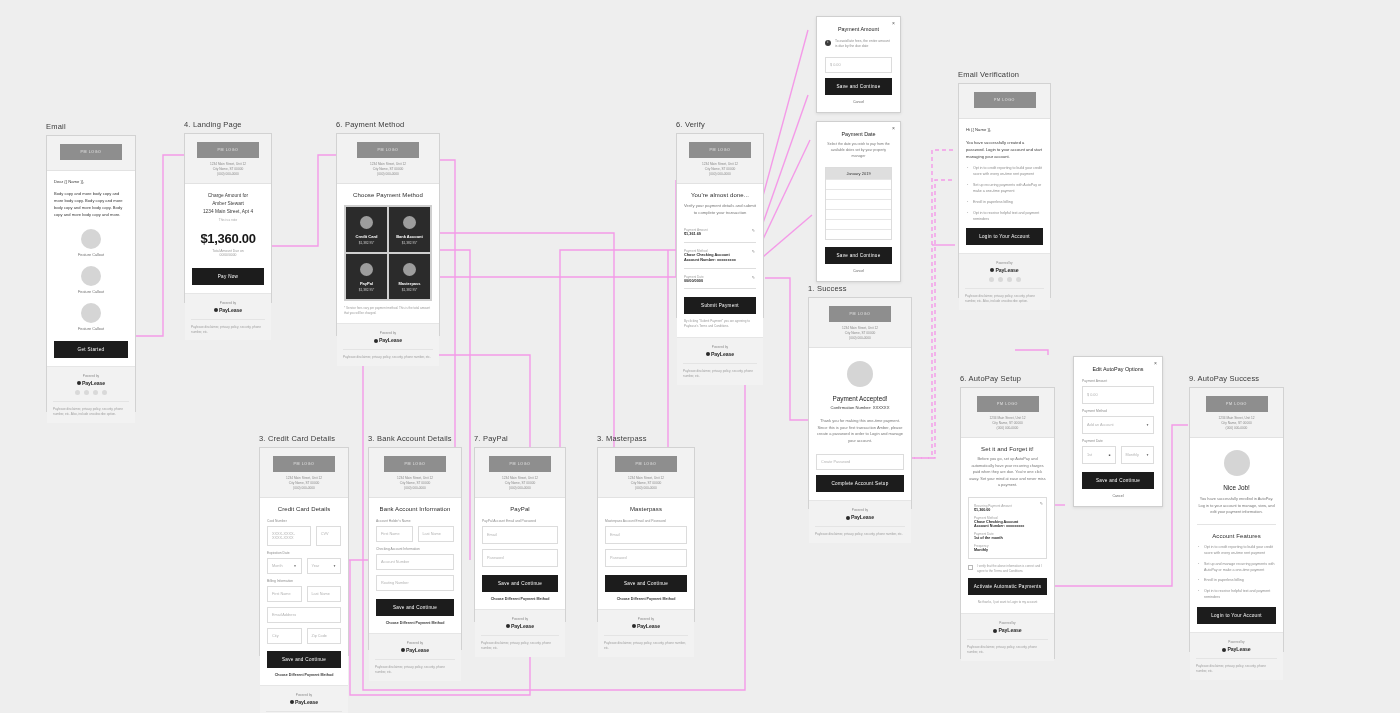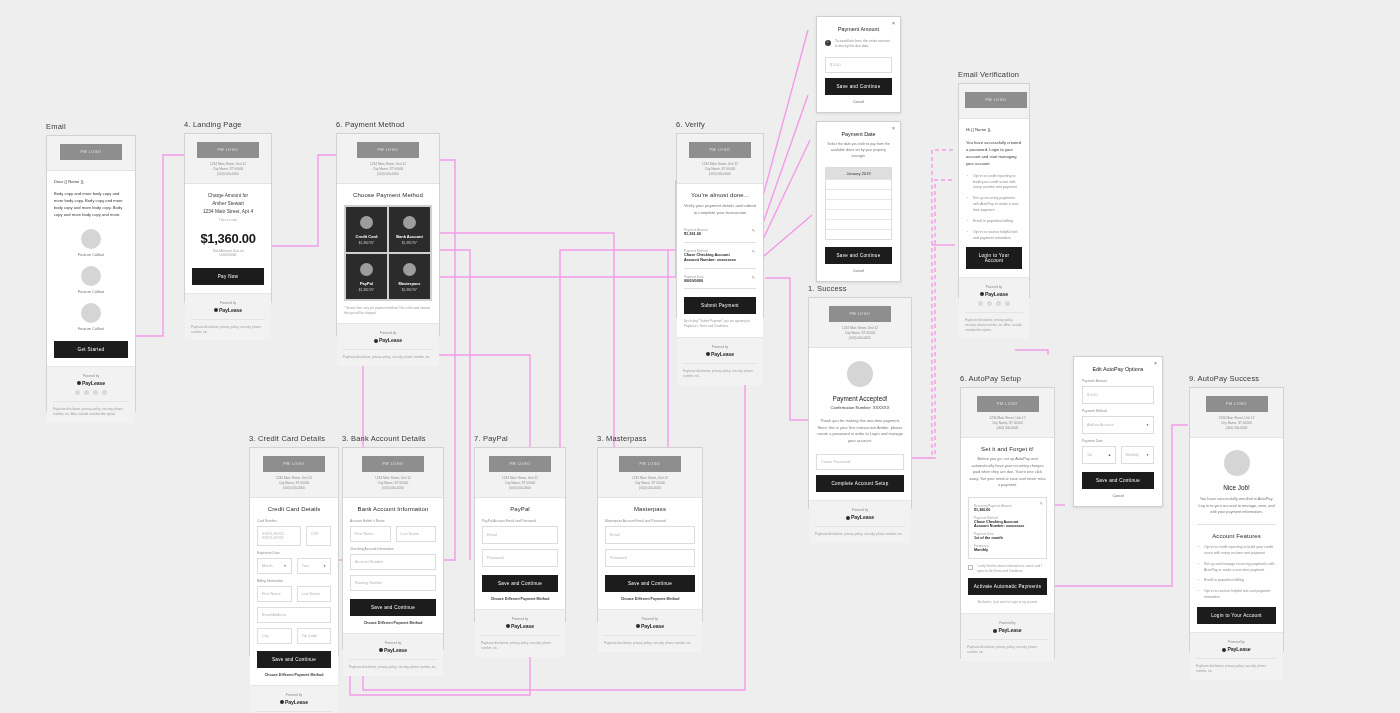--- a/index.html
+++ b/index.html
@@ -310,21 +310,21 @@
     <div class="cal-r"></div>
     <div class="cal-r"></div>
     <div class="cal-r"></div>
     <div class="cal-r"></div>
     <div class="cal-r"></div>
   </div>
   <div class="btn-dark">Save and Continue</div>
   <div class="cancel">Cancel</div>
 </div>
 
-<div class="screen" style="left:958px; top:70px; width:72px;">
+<div class="screen" style="left:958px; top:70px; width:93px;">
   <div class="screen-title">Email Verification</div>
   <div class="phone" style="height:215px;">
     <div class="ph-head">
       <div class="pm-logo">PM LOGO</div>
     </div>
     <div class="ph-body">
       <div style="font-size:4.2px;color:#3a3a3a;margin-bottom:7px;">Hi {{ Name }},</div>
       <div class="lead" style="font-size:4.1px;">You have successfully created a password. Login to your account and start managing your account.</div>
       <ul class="feat">
         <li>Opt in to credit reporting to build your credit score with every on-time rent payment</li>
@@ -366,21 +366,21 @@
       <div class="btn-dark">Complete Account Setup</div>
     </div>
     <div class="ph-foot">
       <div class="pwr">Powered by</div>
       <div class="brand"><span class="dot"></span><span>PayLease</span></div>
       <div class="disc">Paylease disclaimer, privacy policy, security, phone number, etc.</div>
     </div>
   </div>
 </div>
 
-<div class="screen" style="left:249px; top:434px; width:90px;">
+<div class="screen" style="left:259px; top:434px; width:90px;">
   <div class="screen-title">3. Credit Card Details</div>
   <div class="phone" style="height:209px;">
     <div class="ph-head">
       <div class="pm-logo">PM LOGO</div>
       <div class="addr" style="white-space:pre-line;">1234 Main Street, Unit 12
 City Name, ST 00000
 (000) 000-0000</div>
     </div>
     <div class="ph-body">
       <div class="hdr">Credit Card Details</div>
@@ -414,21 +414,21 @@
       <div class="link-sm">Choose Different Payment Method</div>
     </div>
     <div class="ph-foot">
       <div class="pwr">Powered by</div>
       <div class="brand"><span class="dot"></span><span>PayLease</span></div>
       <div class="disc">Paylease disclaimer, privacy policy, security, phone number, etc.</div>
     </div>
   </div>
 </div>
 
-<div class="screen" style="left:342px; top:434px; width:102px;">
+<div class="screen" style="left:368px; top:434px; width:94px;">
   <div class="screen-title">3. Bank Account Details</div>
   <div class="phone" style="height:203px;">
     <div class="ph-head">
       <div class="pm-logo">PM LOGO</div>
       <div class="addr" style="white-space:pre-line;">1234 Main Street, Unit 12
 City Name, ST 00000
 (000) 000-0000</div>
     </div>
     <div class="ph-body">
       <div class="hdr">Bank Account Information</div>
@@ -469,21 +469,21 @@
       <div class="link-sm">Choose Different Payment Method</div>
     </div>
     <div class="ph-foot">
       <div class="pwr">Powered by</div>
       <div class="brand"><span class="dot"></span><span>PayLease</span></div>
       <div class="disc">Paylease disclaimer, privacy policy, security, phone number, etc.</div>
     </div>
   </div>
 </div>
 
-<div class="screen" style="left:597px; top:434px; width:106px;">
+<div class="screen" style="left:597px; top:434px; width:98px;">
   <div class="screen-title">3. Masterpass</div>
   <div class="phone" style="height:175px;">
     <div class="ph-head">
       <div class="pm-logo">PM LOGO</div>
       <div class="addr" style="white-space:pre-line;">1234 Main Street, Unit 12
 City Name, ST 00000
 (000) 000-0000</div>
     </div>
     <div class="ph-body">
       <div class="hdr">Masterpass</div>

